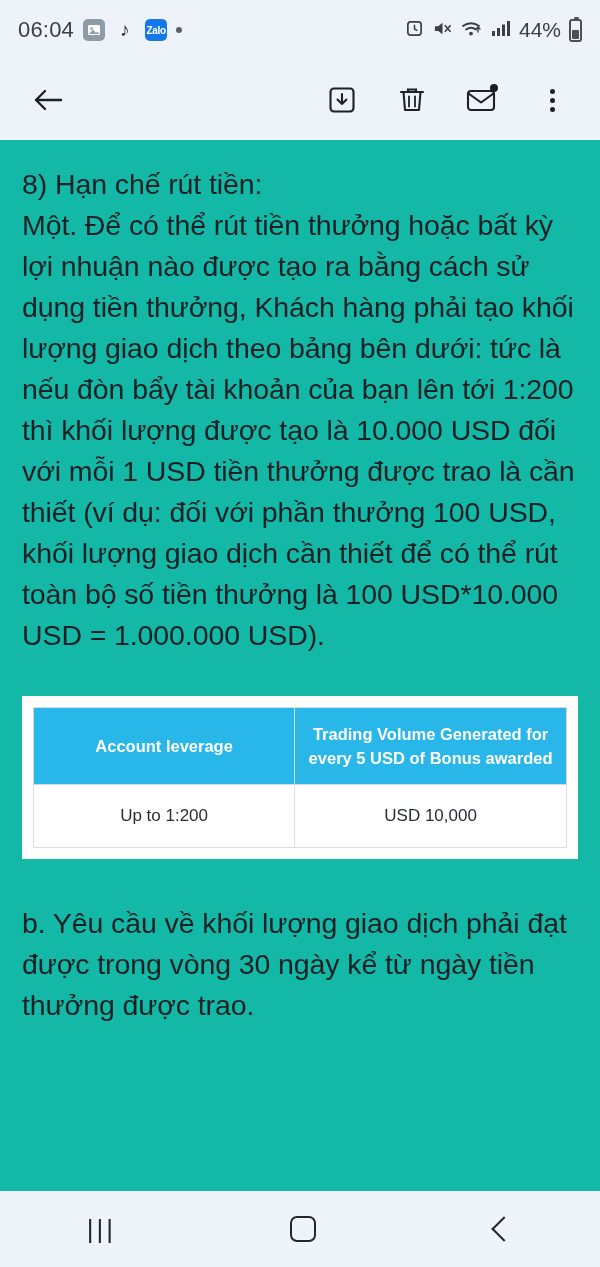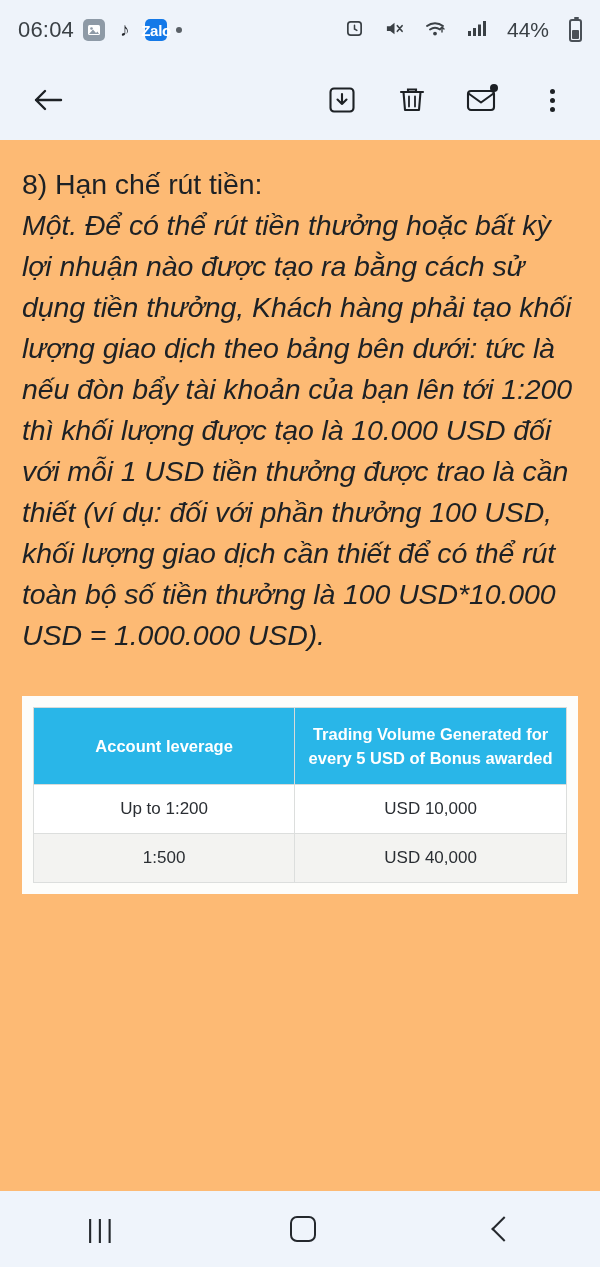--- a/index.html
+++ b/index.html
@@ -47,29 +47,29 @@
     display: inline-flex;
     align-items: center;
     justify-content: center;
     font-size: 11px;
     color: #fff;
     font-weight: bold;
   }
   .ic-photos { background: #8e9aa6; }
   .ic-photos svg { display:block; }
   .ic-tiktok { background: transparent; color: #1f2227; font-size: 19px; }
-  .ic-zalo { background: #1479e8; font-size: 15px; letter-spacing: -0.3px; }
+  .ic-zalo { background: #1479e8; font-size: 10px; letter-spacing: -0.3px; }
   .dot-more {
     width: 6px; height: 6px; border-radius: 50%;
     background: #5a6067; display: inline-block;
   }
   .status-right {
     display: flex;
     align-items: center;
-    gap: 20px;
+    gap: 8px;
   }
   .battery-text {
     font-size: 21px;
     color: #3a4045;
   }
   .batt {
     width: 13px; height: 23px;
     border: 2px solid #4a5057;
     border-radius: 3px;
     position: relative;
@@ -121,32 +121,32 @@
   .kebab {
     display: flex; flex-direction: column; gap: 4px; align-items: center;
   }
   .kebab i {
     width: 5px; height: 5px; border-radius: 50%; background: #1d2125; display: block;
   }
 
   
   .content {
     flex: 1 1 auto;
-    background: #fdba74;
+    background: #14b8a6;
     padding: 24px 22px 0 22px;
     overflow: hidden;
   }
   .para {
     font-size: 28.5px;
     line-height: 41px;
     color: #1d2125;
     letter-spacing: -0.1px;
   }
   .para.first { margin-bottom: 0px; }
-  .para.second { margin-bottom: 0; font-style: italic; }
+  .para.second { margin-bottom: 0; }
 
   
   .table-wrap {
     margin: 40px 0 44px 0;
     background: #fdfdfb;
     padding: 11px 11px 11px 11px;
   }
   table {
     border-collapse: collapse;
     width: 100%;
@@ -160,21 +160,21 @@
     padding: 14px 10px;
     text-align: center;
     line-height: 24px;
     border: 1px solid #d8dbd9;
   }
   th.col1 { width: 49%; margin-left: 47px; }
   td {
     font-size: 17px;
     color: #2a2e33;
     text-align: center;
-    padding: 14px 8px;
+    padding: 21px 8px;
     border: 1px solid #dcdedd;
     background: #ffffff;
   }
   tr.alt td { background: #f3f3f1; }
 
   
   .navbar {
     height: 76px;
     flex: 0 0 76px;
     background: #eff4fb;
@@ -303,28 +303,25 @@
           <tr>
             <th class="col1">Account leverage</th>
             <th>Trading Volume Generated for every 5 USD of Bonus awarded</th>
           </tr>
         </thead>
         <tbody>
           <tr>
             <td>Up to 1:200</td>
             <td>USD 10,000</td>
           </tr>
-          <tr class="alt">
-            <td>1:500</td>
-            <td>USD 40,000</td>
-          </tr>
         </tbody>
       </table>
     </div>
 
+    <div class="para">b. Yêu cầu về khối lượng giao dịch phải đạt được trong vòng 30 ngày kể từ ngày tiền thưởng được trao.</div>
   </div>
 
   <div class="navbar">
     <div class="nav-recents">|||</div>
     <div class="nav-home"></div>
     <div class="nav-back"></div>
   </div>
 
 </div>
 

